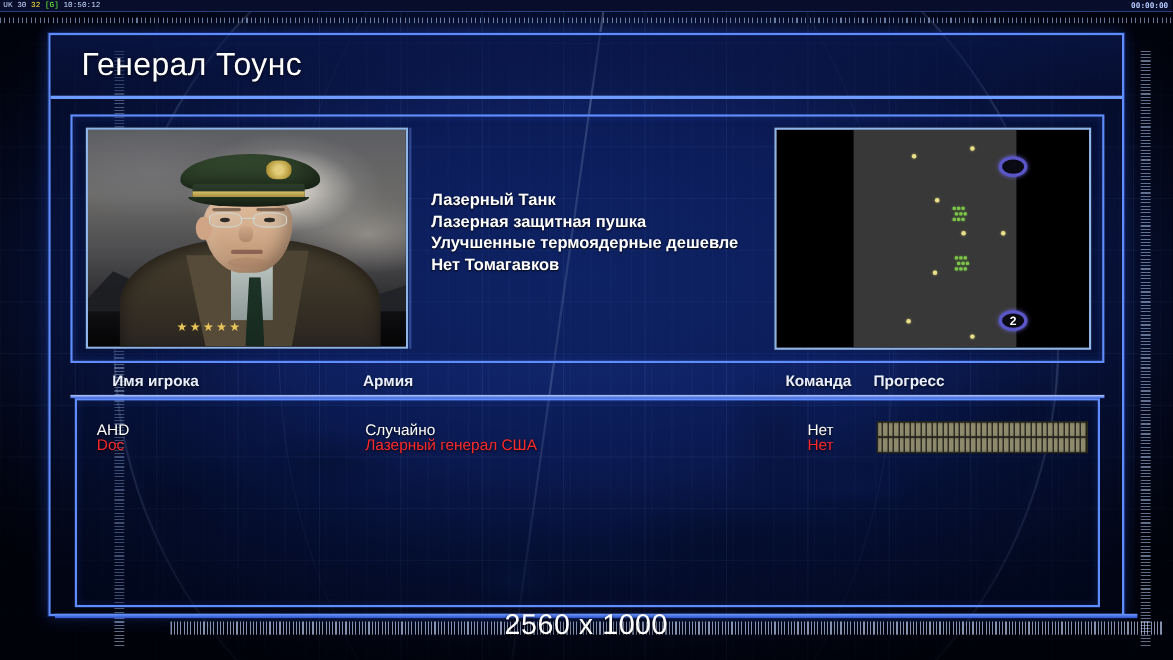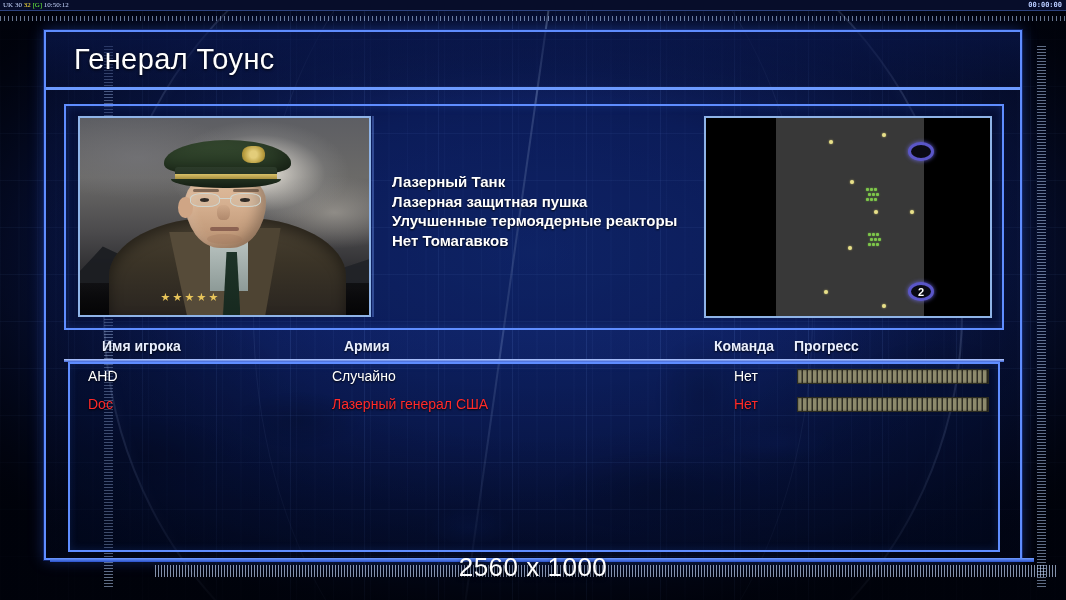--- a/index.html
+++ b/index.html
@@ -61,21 +61,21 @@
 
   
   .ruler-h{ position:absolute; height:10px; left:0; right:0;
     background-image:repeating-linear-gradient(to right,
       rgba(190,215,255,.55) 0 1px, transparent 1px 4px);
   }
   .ruler-h.short{ height:5px; }
   #topbar{ position:absolute; left:0; top:0; right:0; height:11px;
     background:#070d2a; border-bottom:1px solid rgba(90,130,230,.45); }
   #statustext{ position:absolute; left:3px; top:1px; font-size:7px; line-height:9px;
-    font-family:Liberation Serif, serif; letter-spacing:0px; white-space:nowrap; }
+    font-family:Liberation Mono, monospace; letter-spacing:0px; white-space:nowrap; }
   #statustext .w{color:#c9d8ff;} #statustext .g{color:#6dff3a;} #statustext .y{color:#ffe23a;}
   #clock{ position:absolute; right:4px; top:1px; font-size:7px; line-height:9px;
     font-family:"DejaVu Sans Mono", monospace; color:#b9ccff;font-weight:bold; }
 
   #rulerTop{ top:16px; }
   #rulerBottomTicks{ position:absolute; left:155px; right:8px; top:565px; height:12px;
     background-image:repeating-linear-gradient(to right,
       rgba(200,220,255,.65) 0 1px, transparent 1px 3px); }
   #rulerLeft{ left:104px; top:46px; bottom:12px; width:9px; position:absolute;
     background-image:repeating-linear-gradient(to bottom,
@@ -192,21 +192,21 @@
   .start{ position:absolute; width:26px; height:19px; border-radius:50%;
     border:3px solid #5a56c8; background:#0a0a14;
     box-shadow:0 0 4px rgba(110,105,230,.9);
     display:flex; align-items:center; justify-content:center;
     font-size:11px; font-weight:bold; color:#fff; text-shadow:0 1px 2px #000; }
 
   
   #tblHeaders{ position:absolute; left:64px; top:338px; width:940px; height:22px; }
   #tblHeaders span{ position:absolute; font-size:14px; font-weight:bold; color:#e9efff;
     text-shadow:0 1px 2px rgba(0,0,0,.9); white-space:nowrap; }
-  #hName{ left:22px;margin-left:16px; } #hArmy{ left:280px; } #hTeam{ left:650px; } #hProg{ left:730px;text-align:center; }
+  #hName{ left:22px;margin-left:16px; } #hArmy{ left:266px; } #hTeam{ left:650px; } #hProg{ left:730px;text-align:center; }
   #headRule{ position:absolute; left:64px; top:359px; width:940px; height:3px;
     background:linear-gradient(to bottom,#b9cdff,#3c63d8); }
 
   #listPanel{ position:absolute; left:68px; top:362px; width:932px; height:190px;
     border:2px solid #5f8dff; background:rgba(6,16,58,.22);
     box-shadow:0 0 8px rgba(50,100,230,.2) inset; }
   .prow{ position:absolute; left:0; width:932px; height:24px; }
   .prow .pname{ position:absolute; left:18px; top:2px; font-size:14px; white-space:nowrap;
     text-shadow:0 1px 2px rgba(0,0,0,.9); }
   .prow .parmy{ position:absolute; left:262px; top:2px; font-size:14px; white-space:nowrap;
@@ -293,21 +293,21 @@
   <div id="nose"></div>
   <div id="mouth"></div>
   <div id="chin"></div>
 </div>
 
 <div id="verticalDivider"></div>
 
 <div id="descList">
   <div>Лазерный Танк</div>
   <div>Лазерная защитная пушка</div>
-  <div>Улучшенные термоядерные реакторы</div>
+  <div>Улучшенные термоядерные дешевле</div>
   <div>Нет Томагавков</div>
 </div>
 
 <div id="mapWrap">
   <div id="mapField">
       <div class="mdot" style="left: 106px; top: 15px;"></div>
       <div class="mdot" style="left: 53px; top: 22px;"></div>
       <div class="mdot" style="left: 74px; top: 62px;"></div>
       <div class="mdot" style="left: 98px; top: 92px;"></div>
       <div class="mdot" style="left: 134px; top: 92px;"></div>
@@ -339,21 +339,21 @@
 
 <div id="tblHeaders">
   <span id="hName">Имя игрока</span>
   <span id="hArmy">Армия</span>
   <span id="hTeam">Команда</span>
   <span id="hProg">Прогресс</span>
 </div>
 <div id="headRule"></div>
 
 <div id="listPanel">
-    <div class="prow" style="top: 2px;">
+    <div class="prow" style="top: 16px;">
       <span class="pname" style="color: rgb(255, 255, 255);">AHD</span>
       <span class="parmy" style="color: rgb(255, 255, 255);">Случайно</span>
       <span class="pteam" style="color: rgb(255, 255, 255);">Нет</span>
       <div class="pbar"></div>
     </div>
     <div class="prow" style="top: 30px;">
       <span class="pname" style="color: rgb(255, 42, 42);">Doc</span>
       <span class="parmy" style="color: rgb(255, 42, 42);">Лазерный генерал США</span>
       <span class="pteam" style="color: rgb(255, 42, 42);">Нет</span>
       <div class="pbar"></div>

